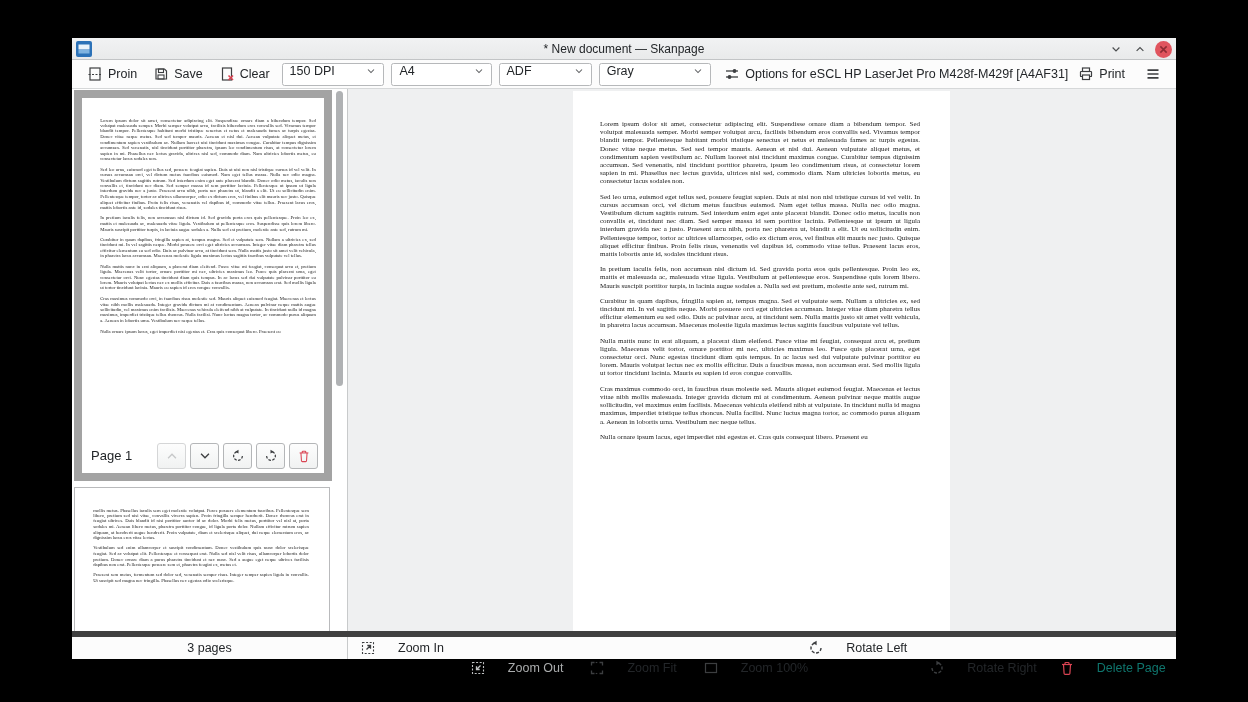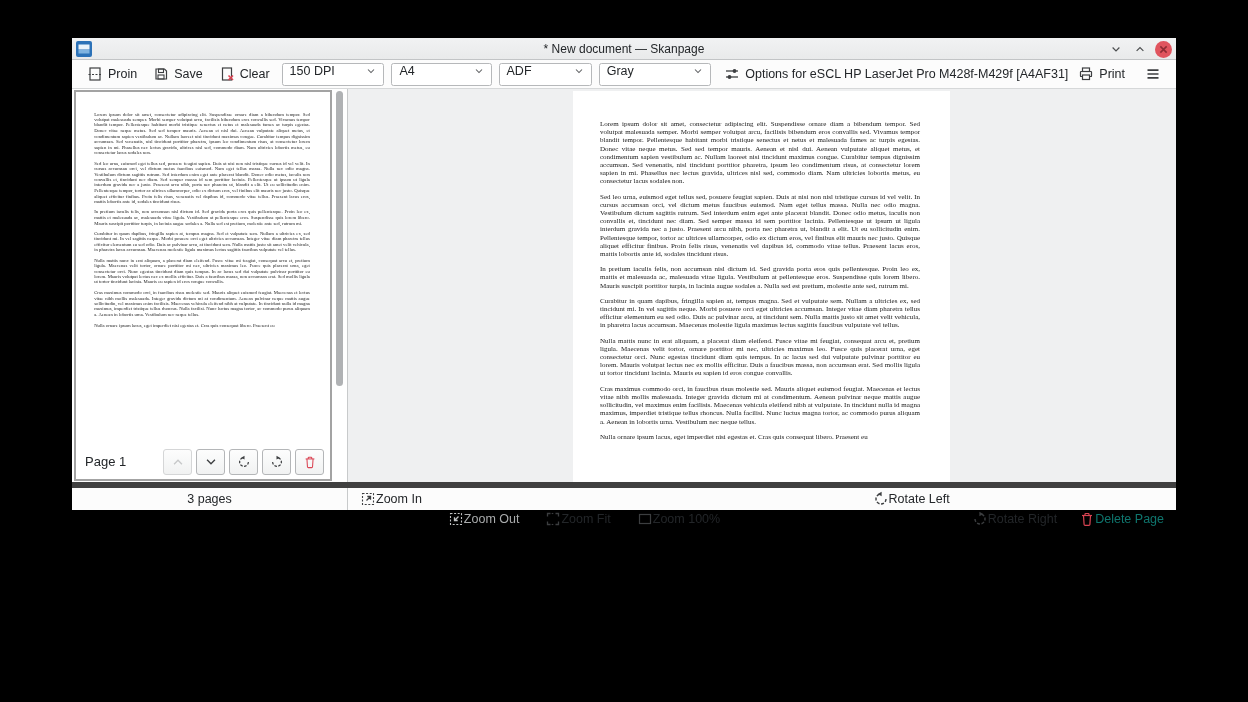--- a/index.html
+++ b/index.html
@@ -1,19 +1,19 @@
 <!DOCTYPE html>
 <html><head>
 <meta charset="utf-8">
 <style>
   * { margin:0; padding:0; box-sizing:border-box; }
   html,body { background:#000; width:100%; height:100%; }
   body { font-family:"Liberation Sans", sans-serif; }
   .stage { position:relative; width:1248px; height:702px; background:#000; overflow:hidden; }
-  .window { position:absolute; left:72px; top:38px; width:1104px; height:472px;
+  .window { position:absolute; left:72px; top:38px; width:1104px; height:621px;
             background:#fcfcfc; display:flex; flex-direction:column; }
 
   
   .titlebar { position:relative; height:22px; background:linear-gradient(#f1f2f3,#e9eaeb);
               border-bottom:1px solid #c2c4c6; flex:0 0 22px; display:flex; align-items:center; }
   .titlebar .app-ic { position:absolute; left:4px; top:3px; width:16px; height:16px; }
   .title-text { position:absolute; left:0; right:0; text-align:center; font-size:12px;
                 color:#232629; line-height:22px; }
   .win-controls { position:absolute; right:4px; top:0; height:22px; display:flex; align-items:center; gap:6px; }
   .win-btn { width:18px; height:18px; display:flex; align-items:center; justify-content:center; color:#4d4f51; }
@@ -33,21 +33,21 @@
   .icon16 { width:16px; height:16px; flex:0 0 16px; color:#3c3e40; }
 
   
   .content { flex:1 1 auto; display:flex; min-height:0; }
   .sidepanel { position:relative; width:276px; flex:0 0 276px; background:#ffffff;
                border-right:1px solid #c8cacb; overflow:hidden; }
   .mainview { position:relative; flex:1 1 auto; background:#eff0f1; overflow:hidden; }
 
   
   .thumb-sel { position:absolute; left:2px; top:1px; width:258px; height:391px;
-               border:2px solid #a3a3a3; background:#fff; display:flex; flex-direction:column; }
+               border:8px solid #a3a3a3; background:#fff; display:flex; flex-direction:column; }
   .thumb-page { flex:1 1 auto; overflow:hidden; background:#fff; }
   .thumb-doc { width:377px; transform:scale(0.674); transform-origin:0 0;
                font-family:"Liberation Serif", serif; font-size:7px; line-height:8.2px;
                color:#1c1c1c; padding:29px 30px 0 27px; }
   .thumb-doc p { margin:0 0 7px 0; text-align:justify; }
   .thumb-footer { flex:0 0 35px; display:flex; align-items:center; padding:0 6px 0 9px; background:#fff; }
   .page-label { font-size:13px; color:#232629; }
   .pg-btns { margin-left:auto; display:flex; gap:4px; }
   .pg-btn { width:29px; height:26px; border:1px solid #b4b6b8; border-radius:3px;
             background:linear-gradient(#fdfdfd,#f1f2f2); display:flex; align-items:center;
@@ -66,21 +66,21 @@
   .doc-text { font-family:"Liberation Serif", serif; font-size:7px; line-height:8.2px;
               color:#202020; padding:29px 30px 0 27px; }
   .doc-text p { margin:0 0 7px 0; text-align:justify; }
 
   
   .bottombar { height:28px; flex:0 0 28px; background:#fcfcfc; border-top:6px solid #404040;
                display:flex; align-items:stretch; font-size:12.5px; color:#232629; }
   .bb-left { width:276px; flex:0 0 276px; border-right:1px solid #c8cacb;
              display:flex; align-items:center; justify-content:center; }
   .bb-main { flex:1 1 auto; display:flex; align-items:center; padding:0 12px; }
-  .bb-btn { display:flex; align-items:center; gap:0; white-space:nowrap; }
+  .bb-btn { display:flex; align-items:center; gap:22px; white-space:nowrap; }
   .bb-btn + .bb-btn { margin-left:26px;margin-top:39px; }
   .bb-btn.disabled { color:#aaacad; }
   .bb-btn.disabled .icon16 { color:#c0c2c3; }
   .bb-right { margin-left:auto; display:flex; align-items:center; }
   .bb-right .bb-btn + .bb-btn { margin-left:22px; }
   .danger-txt { color:#0f766e; }
   .danger-ic { color:#da4453; }
 </style>
 </head>
 <body>

